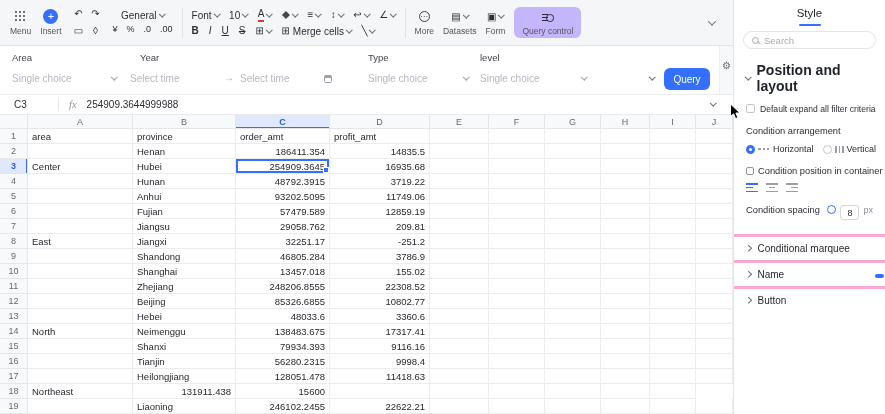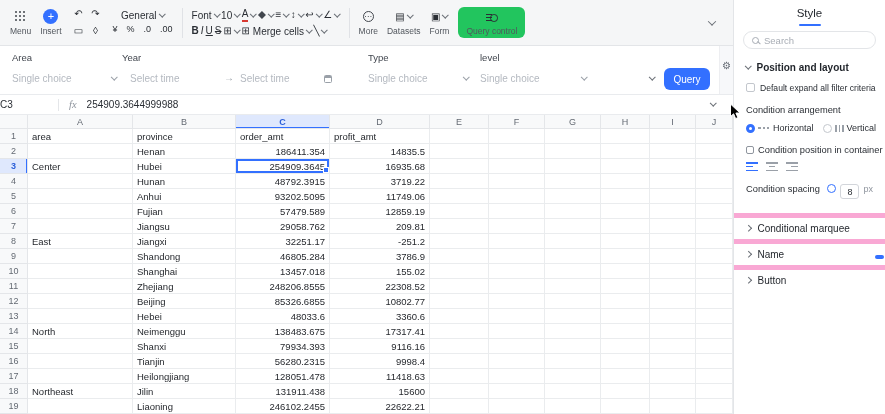--- a/index.html
+++ b/index.html
@@ -25,45 +25,45 @@
   .menu-ic{position:relative;width:11px;height:11px}
   .dots{position:absolute;left:0;top:0;width:2.2px;height:2.2px;background:#41464d;border-radius:50%;
     box-shadow:4px 0 0 #41464d,8px 0 0 #41464d,0 4px 0 #41464d,4px 4px 0 #41464d,8px 4px 0 #41464d,0 8px 0 #41464d,4px 8px 0 #41464d,8px 8px 0 #41464d}
   .ins-circle{width:15px;height:15px;background:#3370ff;color:#fff;border-radius:50%;display:flex;align-items:center;justify-content:center;font-size:11px;line-height:1}
   .tb-grid2{display:grid;grid-template-columns:16px 16px;grid-auto-rows:16px;place-items:center;gap:1px}
   .dd{display:inline-flex;align-items:center;gap:3px;font-size:10px;color:#2a2e34;white-space:nowrap}
   .row-icons{display:flex;gap:9px;align-items:center;height:13px}
   .row-icons .tbi{font-size:9px}
   .sep{width:1px;height:30px;background:#e0e2e6;flex:none}
   .font-block{display:flex;flex-direction:column;gap:4px}
-  .fb-row{display:flex;align-items:center;gap:2px}
+  .fb-row{display:flex;align-items:center;gap:10px}
   .acolor{font-size:10px;line-height:1;border-bottom:2px solid #d83931;padding-bottom:1px}
   .bucket{width:8px;height:8px;background:#41464d;clip-path:polygon(50% 0,100% 50%,50% 100%,0 50%)}
   .more-circle{width:11px;height:11px;border:1px solid #41464d;border-radius:50%;display:flex;align-items:center;justify-content:center;font-size:8px;line-height:1;color:#41464d}
-  .qc{background:#22c55e;border-radius:6px;padding:3px 8px 2px}
+  .qc{background:#c4b5fd;border-radius:6px;padding:3px 8px 2px}
   .qc-icon{position:relative;width:12px;height:11px}
   .qc-icon::before{content:"";position:absolute;left:0;top:2px;width:6px;height:1.3px;background:#2a2e34;box-shadow:0 3px 0 #2a2e34,0 6px 0 #2a2e34}
   .qc-icon::after{content:"";position:absolute;right:0;top:2.5px;width:5.5px;height:5.5px;border:1.3px solid #2a2e34;border-radius:50%}
   .toolbar-collapse{margin-left:auto;margin-right:8px}
 
   
   .filterbar{position:absolute;left:0;top:46px;width:733px;height:49px;background:#fff;border-bottom:1px solid #e9ebee}
   .ff{position:absolute;top:6px;font-size:9.5px;color:#41464e}
   .fc{position:absolute;top:23px;height:19px;display:flex;align-items:center;font-size:10px;color:#b4b9c0}
   .fc .chev{margin-left:auto;border-color:#9aa0a8}
   .cal{margin-left:auto;width:8px;height:8px;border:1px solid #9aa0a8;border-radius:1.5px;background:linear-gradient(#9aa0a8 0 2px,transparent 2px)}
   .range-arrow{position:absolute;left:224px;top:27px;font-size:10px;color:#9aa0a8;line-height:1}
   .query-btn{position:absolute;left:664px;top:22px;width:46px;height:22px;background:#3370ff;color:#fff;border:none;border-radius:6px;font-size:10px;font-family:inherit;display:flex;align-items:center;justify-content:center}
   .fcol{position:absolute;left:650px;top:30px}
   .rail{position:absolute;left:719px;top:0;width:14px;height:48px;background:#f7f8fa;border-left:1px solid #edeef1;display:flex;justify-content:center;padding-top:15px}
   .gear{font-size:10px;color:#646a73;line-height:1}
 
   
   .formulabar{position:absolute;left:0;top:95px;width:733px;height:20px;background:#fff;border-bottom:1px solid #e9ebee;display:flex;align-items:center}
-  .cellref{width:58px;font-size:10px;color:#2a2e34}
+  .cellref{width:58px;padding-left:14px;font-size:10px;color:#2a2e34}
   .fdiv{width:1px;height:12px;background:#e4e6e9;margin-right:10px}
   .fx{font-family:"Liberation Serif",serif;font-style:italic;color:#8f959e;font-size:10.5px;margin-right:10px}
   .fval{font-size:10px;color:#2a2e34}
   .fbchev{margin-left:auto;margin-right:18px}
 
   
   .sheet{position:absolute;left:0;top:115px;width:733px;height:299px;background:#fff;overflow:hidden}
   .grid-row{display:grid;grid-template-columns:28px 105px 103px 94px 100px 59px 56px 56px 49px 46px 37px;height:15px}
   .col-head-row{height:14px}
   .corner,.col-head,.row-head{background:#f8f9fa;border-right:1px solid #e4e6e9;border-bottom:1px solid #e4e6e9;font-size:9px;color:#646a73;display:flex;align-items:center;justify-content:center;overflow:hidden}
@@ -75,42 +75,42 @@
   .sel-cell{box-shadow:inset 0 0 0 2px #3370ff;position:relative}
   .sel-cell::after{content:"";position:absolute;right:0;bottom:0;width:4px;height:4px;background:#3370ff;border:1px solid #fff}
 
   
   .sidebar{position:absolute;right:0;top:0;width:152px;height:414px;background:#fff;border-left:1px solid #e3e5e8}
   .sb-head{height:26px;display:flex;align-items:center;justify-content:center;position:relative;font-size:11.5px;color:#1f2329}
   .tab-line{position:absolute;bottom:0;left:50%;transform:translateX(-50%);width:22px;height:2px;background:#3370ff;border-radius:1px}
   .sb-search{margin:5px 9px 0;height:18px;border:1px solid #e3e5e8;border-radius:9px;display:flex;align-items:center;gap:5px;padding:0 8px;color:#a8adb5;font-size:9.5px}
   .mag{width:7px;height:7px;border:1px solid #a8adb5;border-radius:50%;position:relative;flex:none}
   .mag::after{content:"";position:absolute;width:3.5px;height:1.2px;background:#a8adb5;transform:rotate(45deg);right:-2.8px;bottom:-1px}
-  .sb-sec{display:flex;align-items:center;gap:6px;margin:13px 12px 0;font-size:10px;font-weight:bold;color:#1f2329}
+  .sb-sec{display:flex;align-items:center;gap:6px;margin:13px 12px 0;font-size:14px;font-weight:bold;color:#1f2329}
   .sb-check{display:flex;align-items:flex-start;gap:5px;margin:10px 12px 0;font-size:8.6px;color:#2a2e34;white-space:nowrap}
   .checkbox{width:9px;height:9px;border:1px solid #c3c7cd;border-radius:2px;background:#fff;flex:none}
   .sb-label{display:flex;align-items:center;gap:4px;margin:12px 12px 0;font-size:9.3px;color:#2a2e34;white-space:nowrap}
   .bubble{width:8px;height:8px;border:1px solid #8f959e;border-radius:2px;flex:none}
   .radio-row{display:flex;align-items:center;gap:9px;margin:8px 12px 0;font-size:9px;color:#2a2e34}
   .rlab{display:flex;align-items:center;gap:3px;white-space:nowrap}
   .radio{width:9px;height:9px;border:1px solid #c3c7cd;border-radius:50%;background:#fff;flex:none}
   .radio.on{border:3px solid #3370ff}
   .mini-h{width:12px;height:2px;background:repeating-linear-gradient(90deg,#9aa0a8 0 2.5px,transparent 2.5px 4.5px);flex:none}
   .mini-v{width:9px;height:7px;background:repeating-linear-gradient(90deg,#9aa0a8 0 1.8px,transparent 1.8px 3.6px);flex:none}
   .align-row{display:flex;gap:8px;margin:7px 12px 0}
   .alg{width:12px;height:9px;display:flex;flex-direction:column;justify-content:space-between}
   .alg i{height:1.5px;width:100%;background:#9aa0a8;display:block}
   .alg i:nth-child(2){width:58%}
   .alg.left{align-items:flex-start}.alg.center{align-items:center}.alg.right{align-items:flex-end}
   .alg.sel i{background:#3370ff}
   .spacing-row{display:flex;gap:4px;margin:13px 12px 0;font-size:9.3px;color:#2a2e34}
   .sp-circle{width:9px;height:9px;border:1.4px solid #3370ff;border-radius:50%;margin-left:auto;flex:none}
   .sp-input{width:19px;height:15px;border:1px solid #d2d5da;border-radius:3px;display:flex;align-items:center;justify-content:center;font-size:9px;color:#2a2e34}
   .sp-unit{color:#8f959e;font-size:9px}
-  .sb-collapse{display:flex;align-items:center;gap:7px;height:26px;border-top:5px solid #f9a8d4;padding:0 12px;font-size:10px;color:#1f2329;position:relative}
+  .sb-collapse{display:flex;align-items:center;gap:7px;height:26px;border-top:3px solid #f9a8d4;padding:0 12px;font-size:10px;color:#1f2329;position:relative}
   .sb-collapse.first{margin-top:14px}
   .blue-pill{position:absolute;right:1px;top:11px;width:9px;height:3.5px;background:#3370ff;border-radius:2px}
 
   .cursor{position:absolute;left:729px;top:103px;z-index:50}
 </style>
 </head>
 <body>
 
 <div class="toolbar">
   <div class="tb-col">
@@ -229,21 +229,21 @@
   <span class="chev down big toolbar-collapse"></span>
 </div>
 
 <div class="filterbar">
   <span class="ff" style="left:12px">Area</span>
   <div class="fc" style="left:12px;width:104px">
     <span>Single choice</span>
     <span class="chev down"></span>
   </div>
 
-  <span class="ff" style="left:122px">Year</span>
+  <span class="ff" style="left:140px">Year</span>
   <div class="fc" style="left:130px;width:84px">
     <span>Select time</span>
   </div>
   <span class="range-arrow">→</span>
   <div class="fc" style="left:240px;width:92px">
     <span>Select time</span>
     <span class="cal"></span>
   </div>
 
   <span class="ff" style="left:368px">Type</span>
@@ -504,21 +504,20 @@
       <div class="cell"></div>
       <div class="cell"></div>
       <div class="cell"></div>
       <div class="cell"></div>
       <div class="cell"></div>
       <div class="cell"></div>
     </div>
     <div class="grid-row">
       <div class="row-head">18</div>
       <div class="cell">Northeast</div>
-      <div class="cell">Jilin</div>
       <div class="cell num">131911.438</div>
       <div class="cell num">15600</div>
       <div class="cell"></div>
       <div class="cell"></div>
       <div class="cell"></div>
       <div class="cell"></div>
       <div class="cell"></div>
       <div class="cell"></div>
     </div>
     <div class="grid-row">

